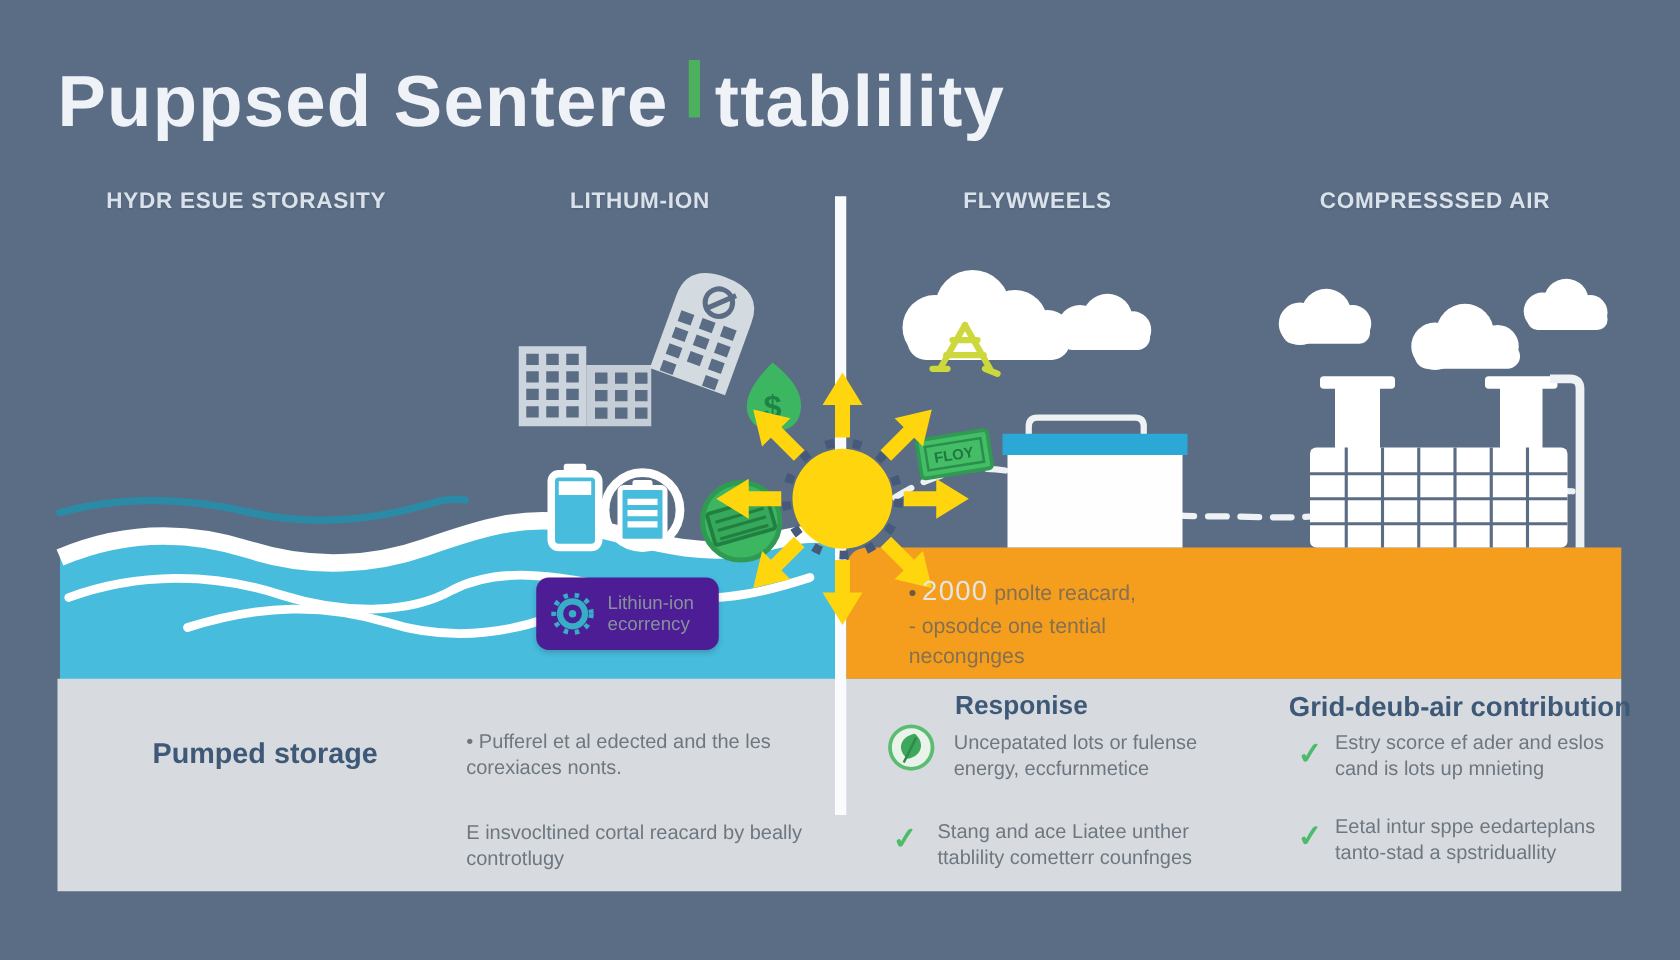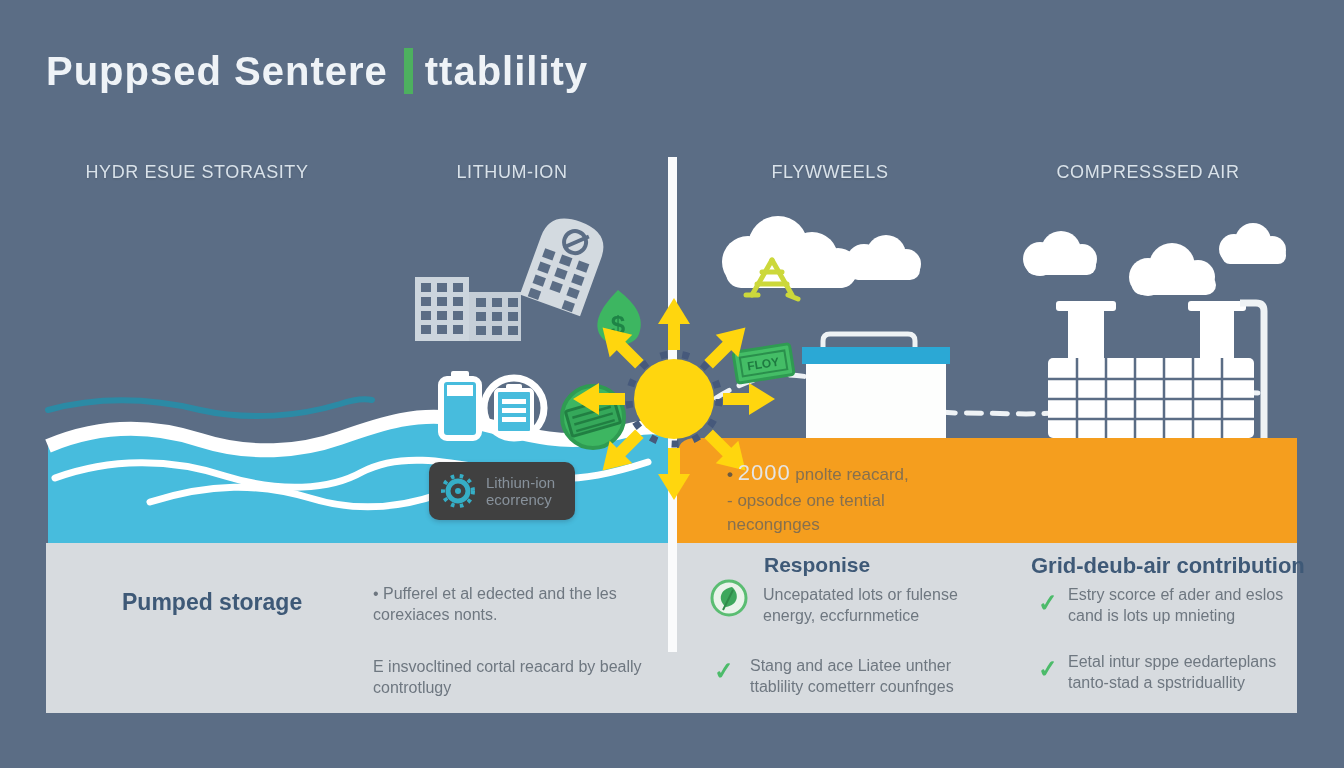--- a/index.html
+++ b/index.html
@@ -5,34 +5,34 @@
   html,body{margin:0;padding:0;background:#45556b;}
   #stage{
     position:relative;width:1344px;height:768px;overflow:hidden;
     background:#5b6d85;font-family:"Liberation Sans",sans-serif;
     -webkit-font-smoothing:antialiased;
   }
   #scene{position:absolute;left:0;top:0;}
   .abs{position:absolute;}
   
   .title{
-    left:46px;top:48px;font-size:40px;font-weight:bold;color:#eff3f7;
-    letter-spacing:1px;white-space:nowrap;display:flex;align-items:center;
+    left:46px;top:48px;font-size:58px;font-weight:bold;color:#eff3f7;
+    letter-spacing:1px;white-space:nowrap;display:flex;align-items:flex-start;
   }
   .title .bar{display:inline-block;width:9px;height:46px;background:#4db05f;margin:0 12px 0 16px;}
   
   .hdr{
-    top:162px;transform:translateX(-50%);font-size:18px;font-weight:normal;
+    top:150px;transform:translateX(-50%);font-size:18px;font-weight:bold;
     color:#d9e2ea;letter-spacing:0.6px;white-space:nowrap;
     text-shadow:0 1px 2px rgba(0,0,0,0.15);
   }
   .hdr.c1{left:197px;} .hdr.c2{left:512px;} .hdr.c3{left:830px;} .hdr.c4{left:1148px;}
   
   .badge{
-    left:429px;top:462px;width:146px;height:58px;background:#404040;
+    left:429px;top:462px;width:146px;height:58px;background:#4c1d95;
     border-radius:10px;box-shadow:0 2px 4px rgba(40,60,80,0.25);
     display:flex;align-items:center;gap:9px;padding-left:10px;box-sizing:border-box;
   }
   .badge .btxt{font-size:15px;color:#87919b;line-height:1.15;}
   
   .orange-note{left:727px;top:458px;font-size:17px;line-height:1.4;color:#86704f;}
   .orange-note .num{color:#e5e5e5;font-weight:normal;font-size:22px;letter-spacing:1px;}
   .orange-note .blt{color:#6d5b40;font-weight:bold;}
   
   .sec-h{font-weight:bold;color:#3e5977;}

